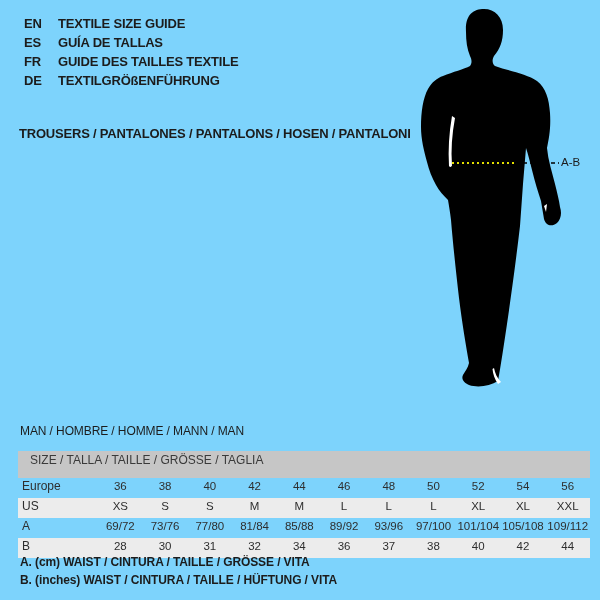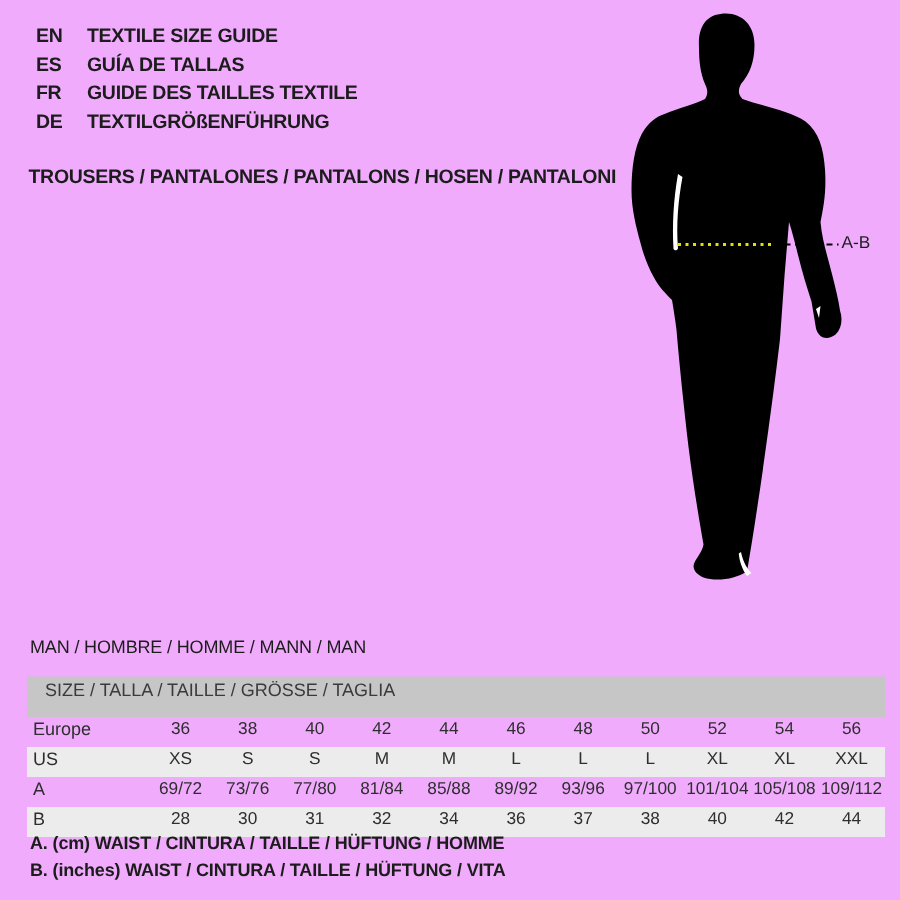--- a/index.html
+++ b/index.html
@@ -1,25 +1,25 @@
 <!DOCTYPE html>
 <html><head>
 <meta charset="utf-8">
 <style>
   html,body{margin:0;padding:0;background:#fff;}
-  .page{position:relative;width:600px;height:600px;background:#f0abfc;
+  .page{position:relative;width:600px;height:600px;background:#7dd3fc;
         font-family:"Liberation Sans",sans-serif;color:#1c1c1c;overflow:hidden;}
 
   
   .lang-block{position:absolute;left:24px;top:14px;}
   .lang-row{display:flex;height:19px;line-height:19px;font-weight:bold;
             font-size:13px;letter-spacing:-0.2px;}
   .lang-code{width:34px;}
 
-  .product-line{position:absolute;left:19px;top:110px;font-weight:bold;
+  .product-line{position:absolute;left:19px;top:126px;font-weight:bold;
                 font-size:13px;letter-spacing:-0.2px;}
 
   
   .figure-svg{position:absolute;left:395px;top:0;width:205px;height:410px;}
   .ab-label{position:absolute;left:561px;top:156px;font-size:11.5px;font-weight:400;}
 
   
   .man-title{position:absolute;left:20px;top:424px;font-size:12px;
              font-weight:normal;letter-spacing:-0.1px;}
   .size-table{position:absolute;left:18px;top:451px;width:572px;}
@@ -158,17 +158,17 @@
           <div class="cell">37</div>
           <div class="cell">38</div>
           <div class="cell">40</div>
           <div class="cell">42</div>
           <div class="cell">44</div>
         </div>
       </div>
   </div>
 
   <div class="notes" id="notes">
-      <div>A. (cm) WAIST / CINTURA / TAILLE / HÜFTUNG / HOMME</div>
+      <div>A. (cm) WAIST / CINTURA / TAILLE / GRÖSSE / VITA</div>
       <div>B. (inches) WAIST / CINTURA / TAILLE / HÜFTUNG / VITA</div>
     </div>
 
 </div>
 
 </body></html>

